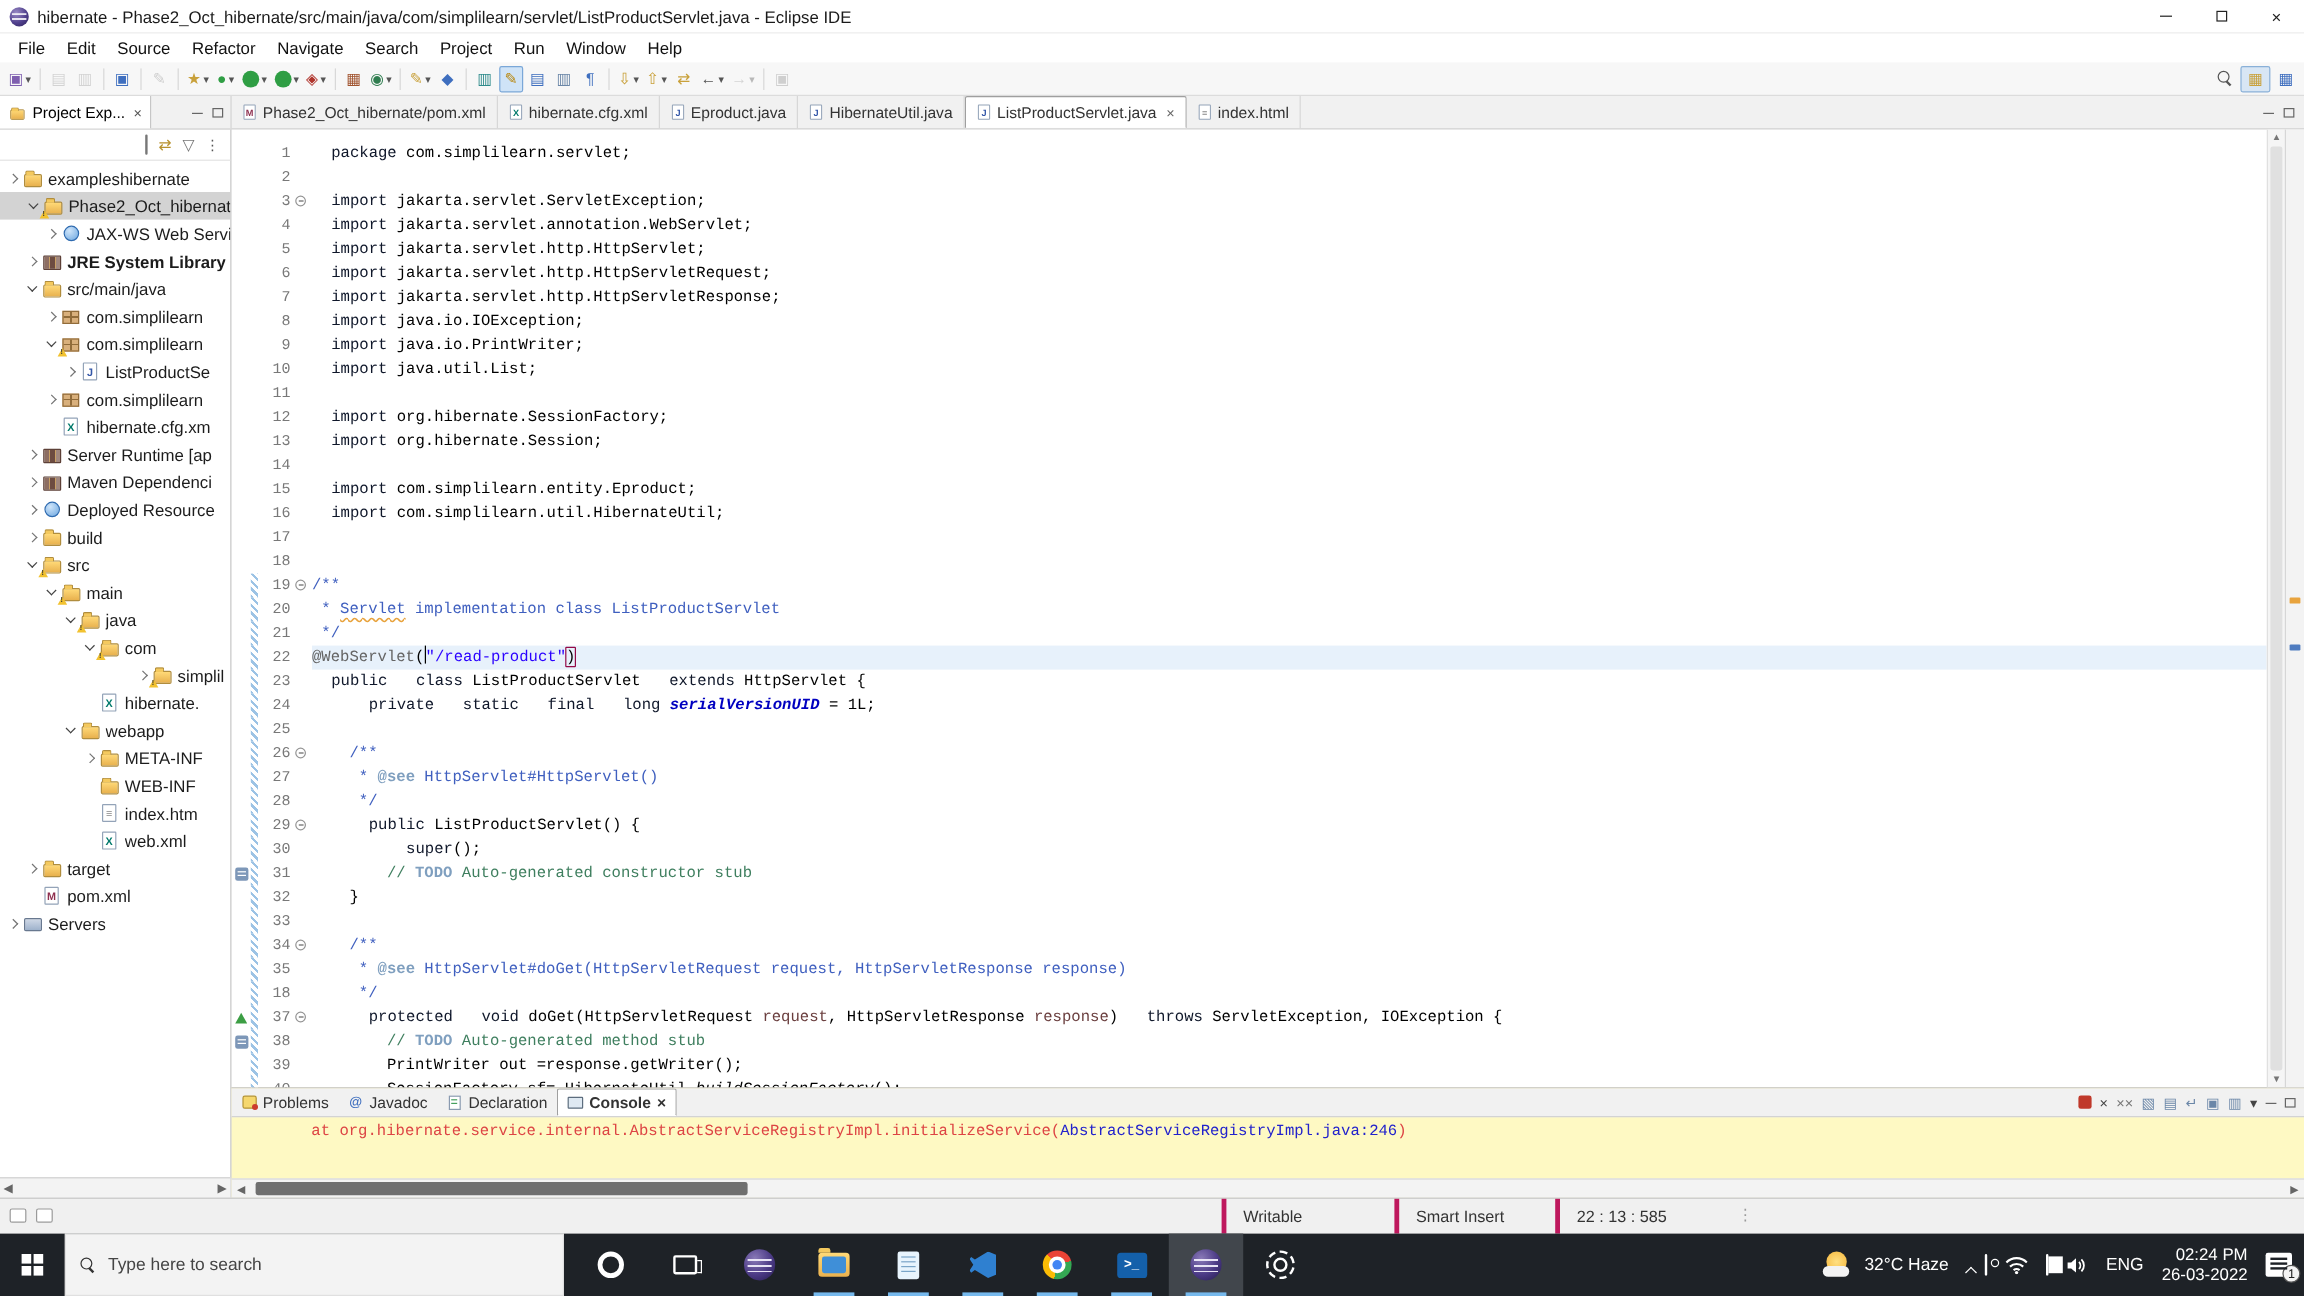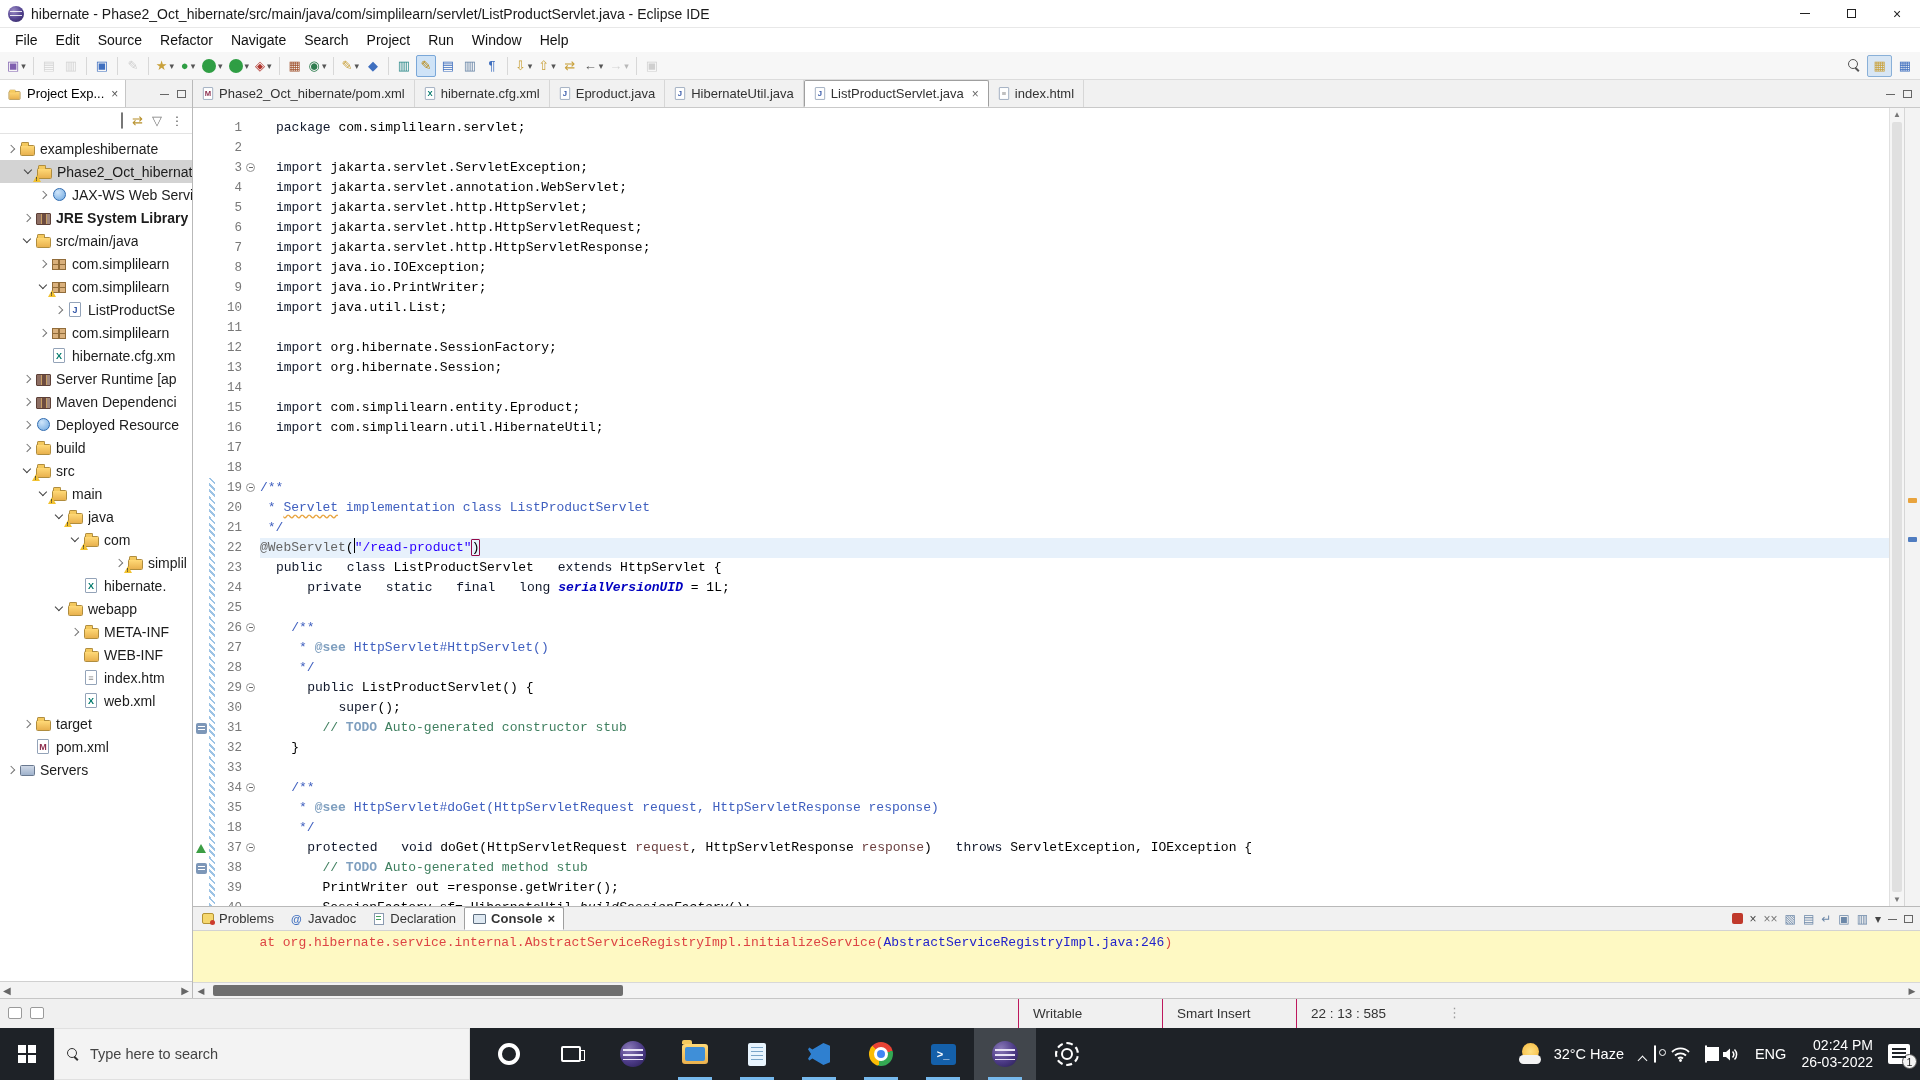--- a/index.html
+++ b/index.html
@@ -156,21 +156,21 @@
   .cline2{font-family:"Liberation Mono","DejaVu Sans Mono",monospace;font-size:13px;height:20px;line-height:20px;white-space:pre;color:#dd4444;}
   .cline2 .lnk{color:#2222cc;}
   .chscroll{height:16px;background:#f3f3f3;border-top:1px solid #d8d8d8;position:relative;color:#666;font-size:9px;}
   .chthumb{position:absolute;left:20px;width:410px;top:2px;bottom:2px;background:#6f6f6f;border-radius:2px;}
   .charr{position:absolute;top:0;bottom:0;width:16px;display:flex;align-items:center;justify-content:center;}
 
   
   .statusbar{position:absolute;left:0;right:0;top:998px;height:30px;background:#f0f0f0;border-top:1px solid #c6c6c6;
     font-size:13.5px;color:#333;}
   .sb-ic{position:absolute;top:8px;width:14px;height:12px;border:1.4px solid #9a9a9a;border-radius:2px;background:#fff;}
-  .sbfield{position:absolute;top:0;height:100%;display:flex;align-items:center;padding-left:14px;border-left:1px solid #be185d;}
+  .sbfield{position:absolute;top:0;height:100%;display:flex;align-items:center;padding-left:14px;border-left:4px solid #be185d;}
   .sbdots{position:absolute;top:6px;color:#9a9a9a;font-size:13px;}
 
   
   .taskbar{position:absolute;left:0;right:0;top:1028px;height:52px;background:#1e2227;display:flex;align-items:stretch;color:#fff;}
   .startbtn{width:54px;display:flex;align-items:center;justify-content:center;}
   .winlogo{display:grid;grid-template-columns:8px 8px;grid-template-rows:8px 8px;gap:1.6px;}
   .winlogo span{background:#fff;}
   .tsearch{width:416px;background:#f3f3f3;display:flex;align-items:center;gap:10px;padding:0 12px;color:#444;
     font-size:14.5px;border:1px solid #e0e0e0;}
   .tsearch .magnifier::before{border-color:#333;}

